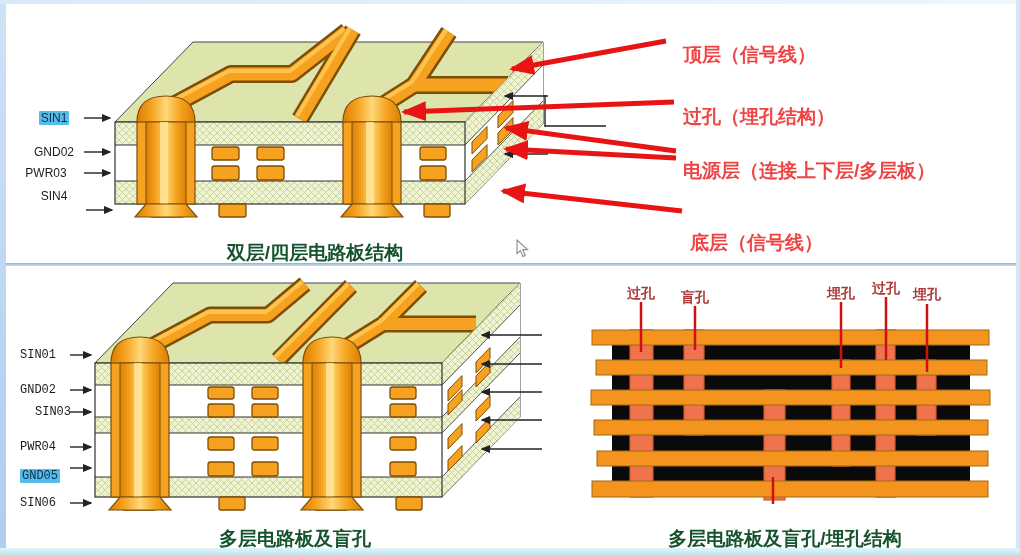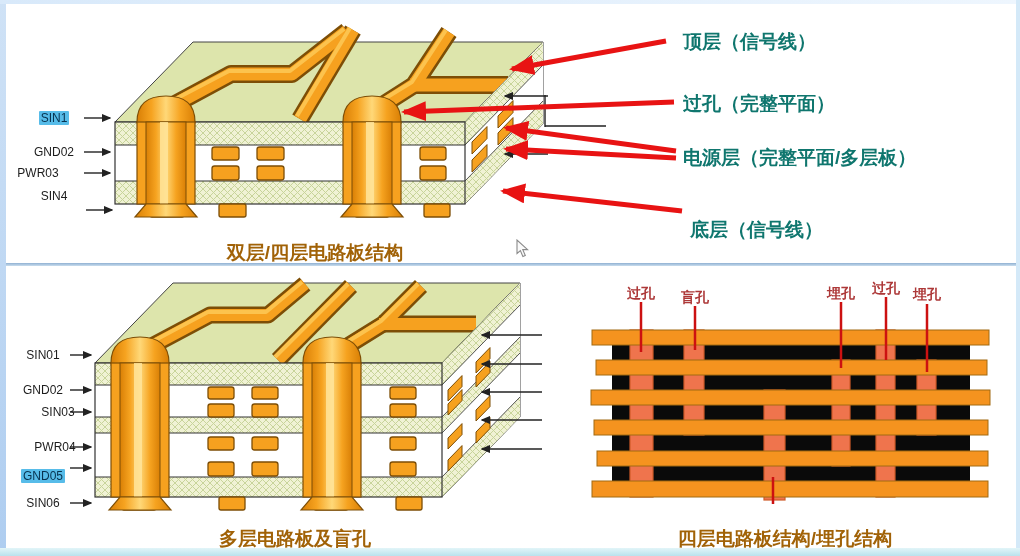--- a/index.html
+++ b/index.html
@@ -7,24 +7,24 @@
        font-family:"Liberation Sans",sans-serif;}
   .frame{position:absolute;z-index:50;}
   #frame-left{left:0;top:0;width:6px;height:556px;background:linear-gradient(180deg,#cfe2f6,#aecdf0);}
   #frame-top{left:0;top:0;width:1020px;height:4px;background:linear-gradient(90deg,#d8e9fa,#eef6fe);}
   #frame-right{right:0;top:0;width:4px;height:556px;background:#d4e9f8;}
   #frame-bottom{left:0;bottom:0;width:1020px;height:8px;background:linear-gradient(180deg,#e2f5f8,#b9e2ec);}
   #divider{position:absolute;left:0;top:263px;width:1020px;height:3px;
            background:linear-gradient(180deg,#8fb0d2,#cadeee);z-index:5;}
   svg{position:absolute;}
   .llbl{position:absolute;font-size:12px;color:#1c1c1c;text-align:center;width:52px;white-space:nowrap;z-index:6;}
-  .llbl-b{position:absolute;font-size:12px;color:#1c1c1c;text-align:center;width:46px;white-space:nowrap;z-index:6;}
+  .llbl-b{position:absolute;font-size:12px;color:#1c1c1c;text-align:left;width:46px;white-space:nowrap;z-index:6;font-family:Liberation Mono, monospace;}
   .hl{background:#57bce9;color:#07324f;padding:0 2px;border-radius:1px;}
-  .anno{position:absolute;font-weight:bold;font-size:19px;color:#0f766e;white-space:nowrap;z-index:6;}
-  .cap{position:absolute;font-weight:bold;font-size:19px;color:#a16207;text-align:center;white-space:nowrap;z-index:6;}
+  .anno{position:absolute;font-weight:bold;font-size:19px;color:#ef4444;white-space:nowrap;z-index:6;margin-top:13px;}
+  .cap{position:absolute;font-weight:bold;font-size:19px;color:#14532d;text-align:center;white-space:nowrap;z-index:6;}
   text.vlabel{font-family:"Liberation Sans",sans-serif;font-size:14px;font-weight:bold;fill:#ad3838;}
 </style>
 </head>
 <body>
 
 <div class="frame" id="frame-left"></div>
 <div class="frame" id="frame-top"></div>
 <div class="frame" id="frame-right"></div>
 <div class="frame" id="frame-bottom"></div>
 <div id="divider"></div>
@@ -129,26 +129,26 @@
     <path d="M666,41 L512,69" marker-end="url(#ah-red)"></path>
     <path d="M674,102 L404,112" marker-end="url(#ah-red)"></path>
     <path d="M676,151 L506,128" marker-end="url(#ah-red)"></path>
     <path d="M676,158 L506,149" marker-end="url(#ah-red)"></path>
     <path d="M682,211 L503,191" marker-end="url(#ah-red)"></path>
   </g>
 </svg>
 
 <div class="llbl" style="left:28px;top:111px"><span class="hl">SIN1</span></div>
 <div class="llbl" style="left:28px;top:145px">GND02</div>
-<div class="llbl" style="left:12px;top:166px">PWR03</div>
+<div class="llbl" style="left:20px;top:166px">PWR03</div>
 <div class="llbl" style="left:28px;top:189px">SIN4</div>
 
 <div class="anno" style="left:683px;top:29px">顶层（信号线）</div>
-<div class="anno" style="left:683px;top:91px">过孔（完整平面）</div>
-<div class="anno" style="left:683px;top:145px">电源层（完整平面/多层板）</div>
+<div class="anno" style="left:683px;top:91px">过孔（埋孔结构）</div>
+<div class="anno" style="left:683px;top:145px">电源层（连接上下层/多层板）</div>
 <div class="anno" style="left:690px;top:217px">底层（信号线）</div>
 
 <div class="cap" style="left:170px;top:240px;width:290px">双层/四层电路板结构</div>
 
 <svg style="left:55px;top:268px;width:505px;height:250px;z-index:2" viewBox="55 268 505 250">
   <g>
     <polygon points="95,363 173,283 520,283 442,363" fill="#dde5ac" stroke="#444" stroke-width="1"></polygon>
   </g>
   <g fill="none" stroke-linejoin="round">
     <path d="M148,348 L210,315 L268,315 L305,284" stroke="#7d4e06" stroke-width="17"></path>
@@ -236,21 +236,21 @@
     <path d="M542,364 L482,364" marker-end="url(#ah-black)"></path>
     <path d="M542,392 L482,392" marker-end="url(#ah-black)"></path>
     <path d="M542,420 L482,420" marker-end="url(#ah-black)"></path>
     <path d="M542,449 L482,449" marker-end="url(#ah-black)"></path>
   </g>
 </svg>
 
 <div class="llbl-b" style="left:20px;top:348px">SIN01</div>
 <div class="llbl-b" style="left:20px;top:383px">GND02</div>
 <div class="llbl-b" style="left:35px;top:405px">SIN03</div>
-<div class="llbl-b" style="left:32px;top:440px">PWR04</div>
+<div class="llbl-b" style="left:20px;top:440px">PWR04</div>
 <div class="llbl-b" style="left:20px;top:469px"><span class="hl">GND05</span></div>
 <div class="llbl-b" style="left:20px;top:496px">SIN06</div>
 
 <div class="cap" style="left:180px;top:526px;width:230px">多层电路板及盲孔</div>
 
 <svg style="left:585px;top:276px;width:410px;height:232px;z-index:2" viewBox="585 276 410 232">
   <g fill="#0a0a0a">
     <rect x="612" y="345" width="358" height="15"></rect>
     <rect x="612" y="375" width="358" height="15"></rect>
     <rect x="612" y="405" width="358" height="15"></rect>
@@ -283,17 +283,17 @@
   </g>
   <g text-anchor="middle">
     <text class="vlabel" x="641" y="298">过孔</text>
     <text class="vlabel" x="695" y="302">盲孔</text>
     <text class="vlabel" x="841" y="298">埋孔</text>
     <text class="vlabel" x="886" y="293">过孔</text>
     <text class="vlabel" x="927" y="299">埋孔</text>
   </g>
 </svg>
 
-<div class="cap" style="left:615px;top:526px;width:340px">四层电路板结构/埋孔结构</div>
+<div class="cap" style="left:615px;top:526px;width:340px">多层电路板及盲孔/埋孔结构</div>
 
 <svg style="left:516px;top:239px;width:13px;height:19px;z-index:60" viewBox="0 0 13 19">
   <path d="M1,1 L1,14.5 L4.4,11.6 L6.9,17.6 L9.3,16.5 L6.8,10.6 L11.6,10.6 Z" fill="#fafafa" stroke="#8a8a8a" stroke-width="1.1"></path>
 </svg>
 
 </body></html>

